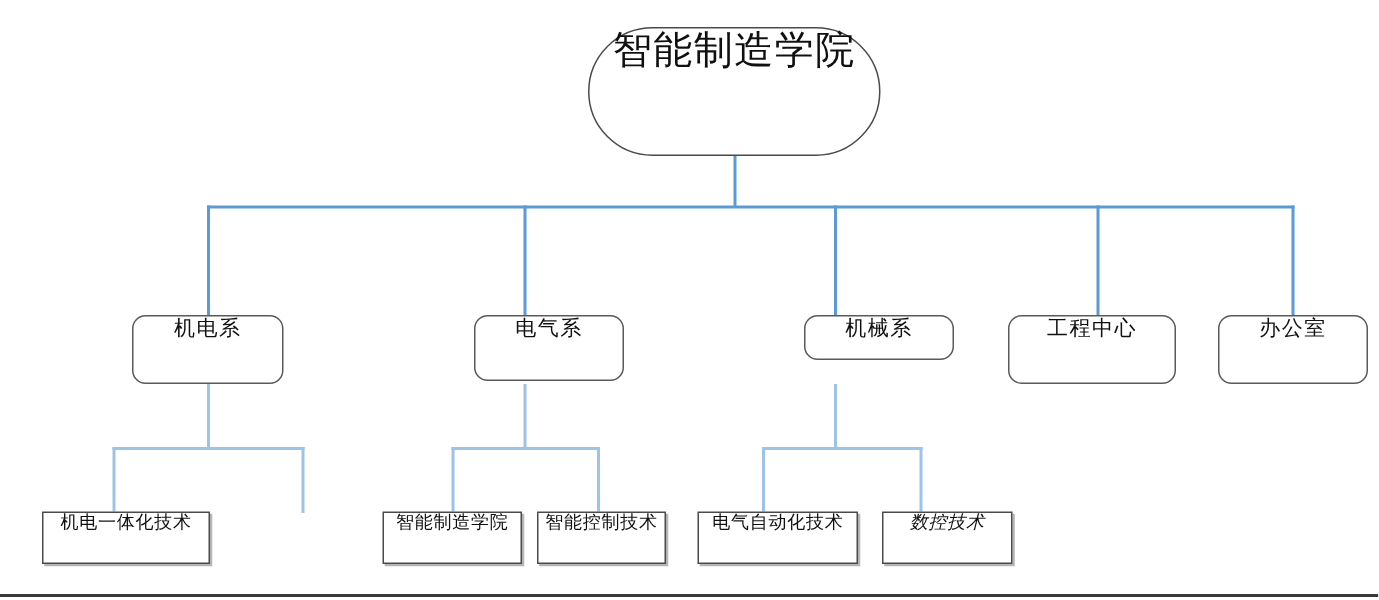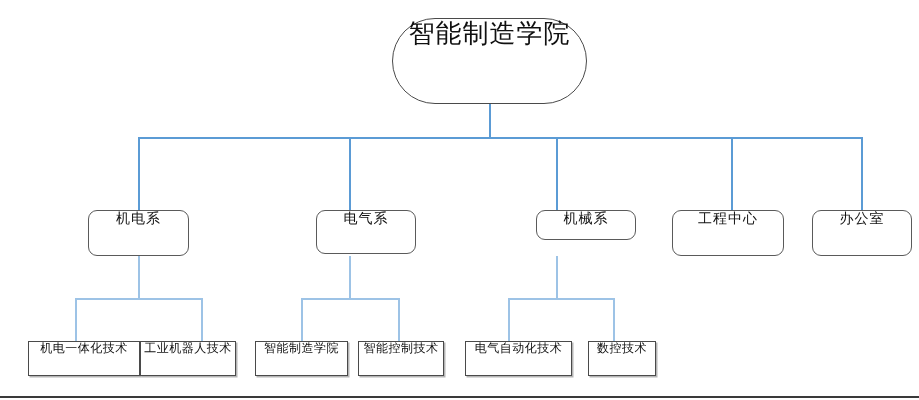--- a/index.html
+++ b/index.html
@@ -123,35 +123,32 @@
   </div>
 
   <div class="node node-dept" style="left:812px; top:210px; width:100px; height:46px;">
     <span>办公室</span>
   </div>
 
   <div class="node node-major" style="left:28px; top:341px; width:112px; height:35px;">
     <span>机电一体化技术</span>
   </div>
 
-  <div class="node node-major" style="left:140px; top:341px; width:96px; height:35px;">
-    <span>工业机器人技术</span>
-  </div>
 
   <div class="node node-major" style="left:255px; top:341px; width:93px; height:35px;">
     <span>智能制造学院</span>
   </div>
 
   <div class="node node-major" style="left:358px; top:341px; width:86px; height:35px;">
     <span>智能控制技术</span>
   </div>
 
   <div class="node node-major" style="left:465px; top:341px; width:107px; height:35px;">
     <span>电气自动化技术</span>
   </div>
 
-  <div class="node node-major" style="left:588px; top:341px; width:68px; height:35px;">
+  <div class="node node-major" style="left:588px; top:341px; width:87px; height:35px;font-style:italic;">
     <span>数控技术</span>
   </div>
 
   <div class="page-rule" style="top:396px;"></div>
 
 </div>
 
 </body></html>

